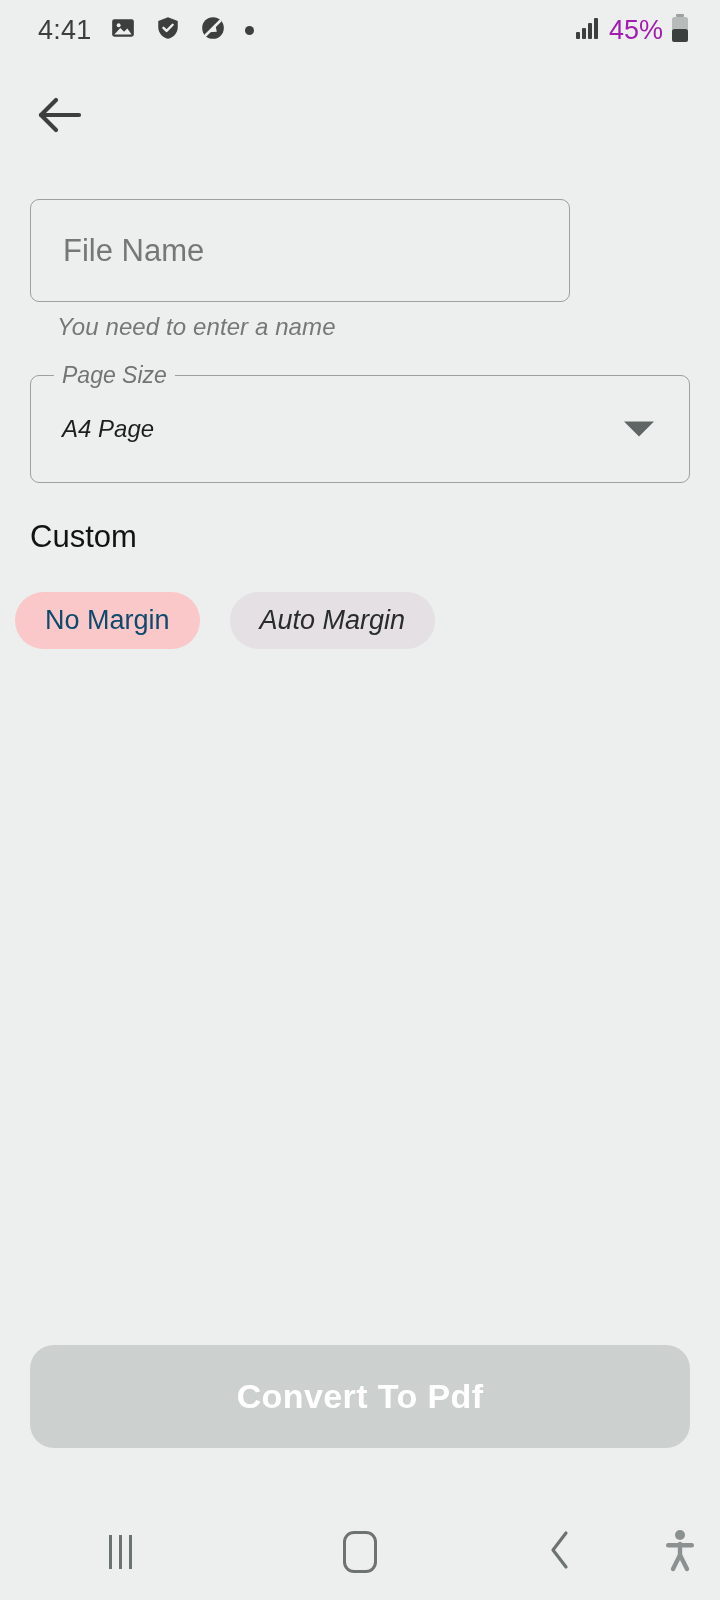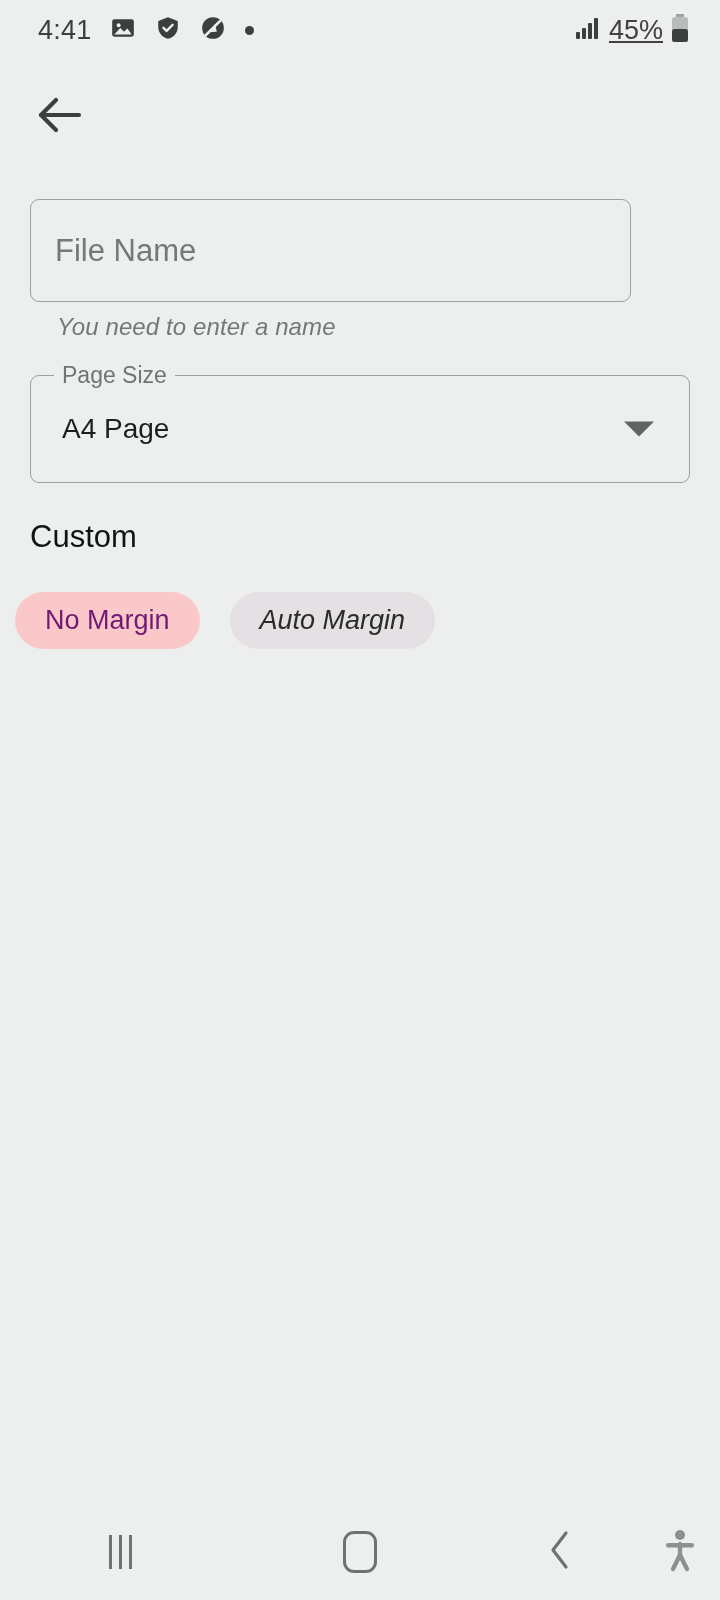--- a/index.html
+++ b/index.html
@@ -41,23 +41,22 @@
     letter-spacing: 0.2px;
     line-height: 1;
   }
   .status-right {
     display: flex;
     align-items: center;
     gap: 7px;
   }
   .status-battery-pct {
     font-size: 27px;
-    color: #404040;
+    color: #a21caf;
     line-height: 1;
-    text-decoration: underline;
   }
   .sicon { display: block; }
   .dot-icon {
     width: 9px; height: 9px;
     border-radius: 50%;
     background: #3b3f3e;
   }
 
   
   .appbar {
@@ -78,27 +77,27 @@
   
   .form-area {
     position: absolute;
     top: 0; left: 0;
     width: 720px;
   }
 
   .filename-field {
     position: absolute;
     left: 30px; top: 199px;
-    width: 601px; height: 103px;
+    width: 540px; height: 103px;
     border: 1.6px solid #9ba1a0;
     border-radius: 9px;
     background: transparent;
     display: flex;
     align-items: center;
-    padding: 0 24px;
+    padding: 0 32px;
     cursor: text;
   }
   .filename-input {
     width: 100%;
     border: 0;
     outline: 0;
     background: transparent;
     font-family: "Liberation Sans", sans-serif;
     font-size: 31px;
     color: #2c2f2e;
@@ -116,20 +115,21 @@
     letter-spacing: 0.1px;
     font-style: italic;
   }
 
   
   .pagesize-wrap {
     position: absolute;
     left: 30px; top: 375px;
     width: 660px; height: 108px;
     cursor: pointer;
+    font-style: italic;
   }
   .pagesize-outline {
     position: absolute;
     inset: 0;
     border: 1.6px solid #9ba1a0;
     border-radius: 9px;
     pointer-events: none;
   }
   .pagesize-notch {
     position: absolute;
@@ -145,21 +145,21 @@
     font-size: 23px;
     color: #6f7574;
     line-height: 1;
   }
   .pagesize-value {
     position: absolute;
     left: 32px; top: 0;
     height: 100%;
     display: flex;
     align-items: center;
-    font-size: 28px;
+    font-size: 24px;
     color: #1c1f1e;
   }
   .pagesize-arrow {
     position: absolute;
     right: 36px; top: 50%;
     transform: translateY(-50%);
     width: 0; height: 0;
     border-left: 15px solid transparent;
     border-right: 15px solid transparent;
     border-top: 15px solid #5e6564;
@@ -186,21 +186,21 @@
     display: flex;
     align-items: center;
     justify-content: center;
     padding: 0 30px;
     font-size: 27px;
     cursor: pointer;
     white-space: nowrap;
   }
   .chip-selected {
     background: #fac8c8;
-    color: #701a75;
+    color: #0c4a6e;
     margin-left: 15px;
     justify-content: flex-end;
   }
   .chip-normal {
     background: #e4e0e4;
     color: #2a2c2c;
     margin-left: 30px;
     font-style: italic;
   }
 
@@ -343,20 +343,21 @@
     <div class="chip-row">
       <div class="chip chip-selected">
         <span>No Margin</span>
       </div>
       <div class="chip chip-normal">
         <span>Auto Margin</span>
       </div>
     </div>
   </div>
 
+  <button class="convert-btn">Convert To Pdf</button>
 
   <div class="navbar">
     <div class="nav-btn nav-recents">
       <span class="recents-icon">
         <i></i>
           <i></i>
           <i></i>
       </span>
     </div>
     <div class="nav-btn nav-home">

